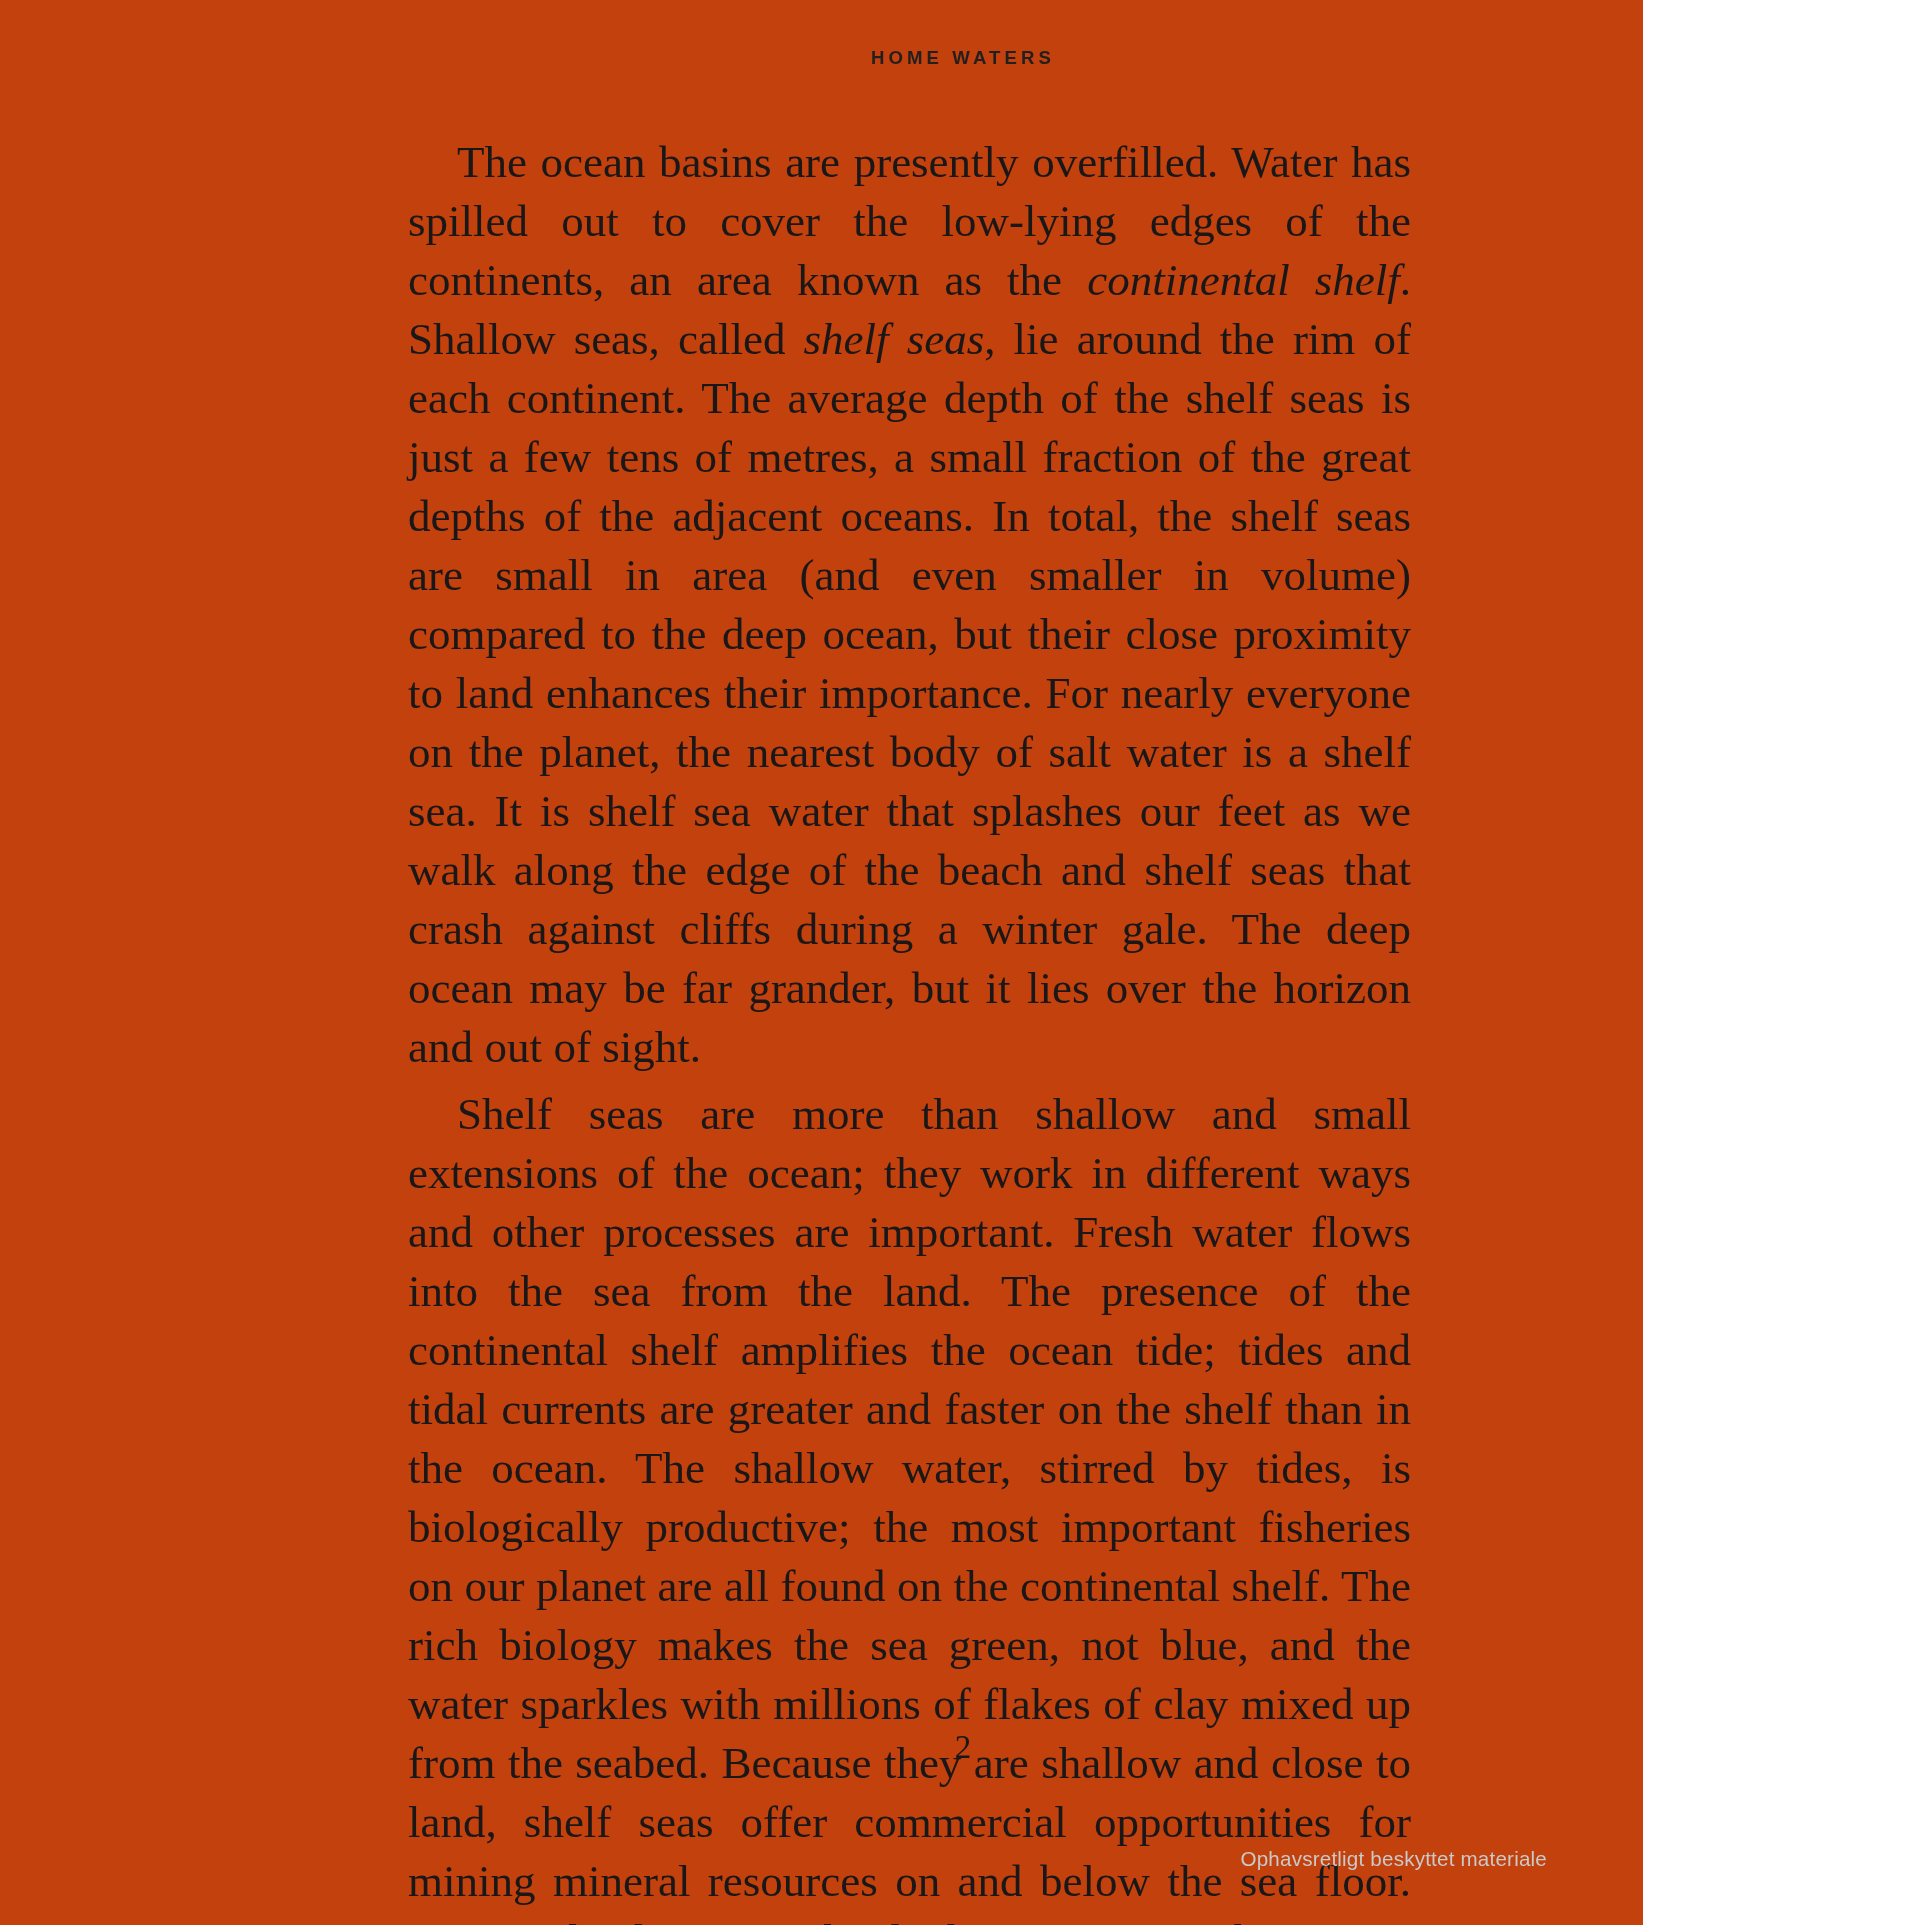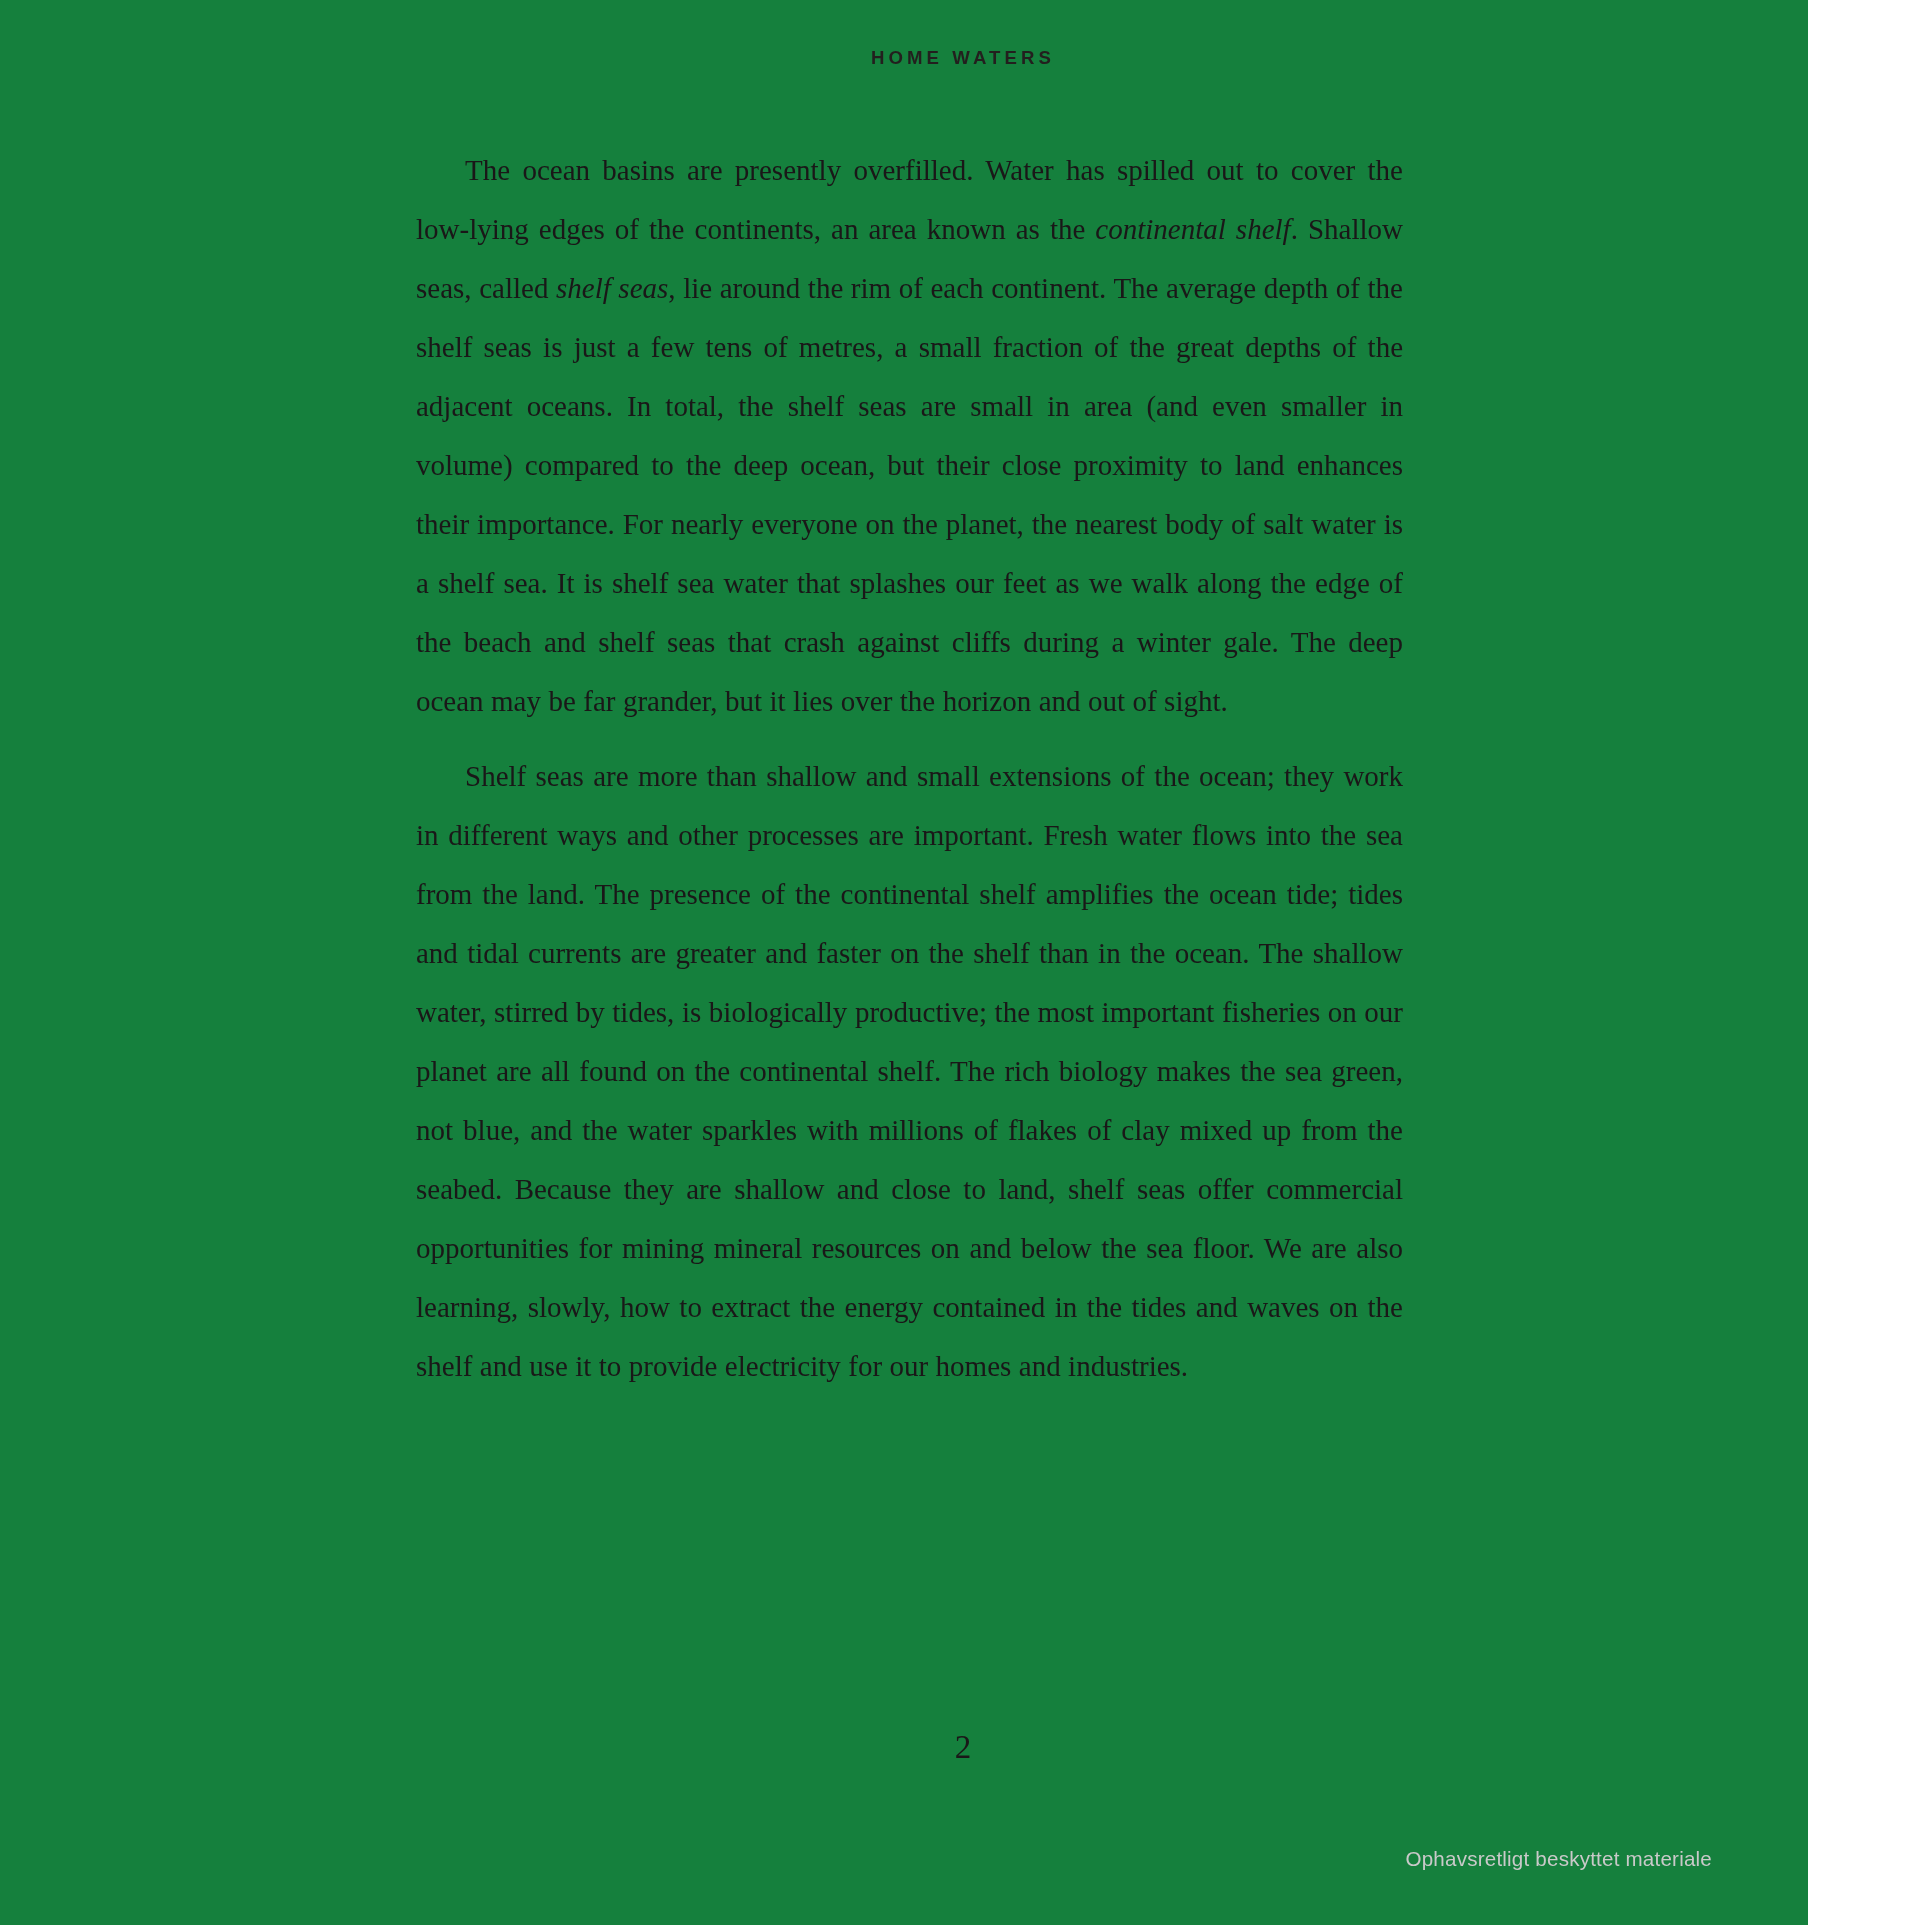--- a/index.html
+++ b/index.html
@@ -3,23 +3,23 @@
 <meta charset="utf-8">
 <style>
   html, body {
     margin: 0;
     padding: 0;
     background: #ffffff;
   }
 
   .page {
     position: relative;
-    width: 1808px;
+    width: 1643px;
     height: 1926px;
-    background: #15803d;
+    background: #c2410c;
     box-sizing: border-box;
     overflow: hidden;
     font-family: "Liberation Serif", "DejaVu Serif", serif;
   }
 
   
   .running-head {
     position: absolute;
     top: 47px;
     left: 0;
@@ -35,22 +35,22 @@
 
   
   .textblock {
     position: absolute;
     top: 125px;
     left: 400px;
     width: 1019px;
   }
 
   .para {
-    margin: 16px;
-    font-size: 29px;
+    margin: 8px;
+    font-size: 45px;
     line-height: 59px;
     color: #1a1718;
     text-align: justify;
     text-justify: inter-word;
     text-indent: 49px;
     hyphens: none;
     -webkit-hyphens: none;
     word-spacing: 0.2px;
   }
 

